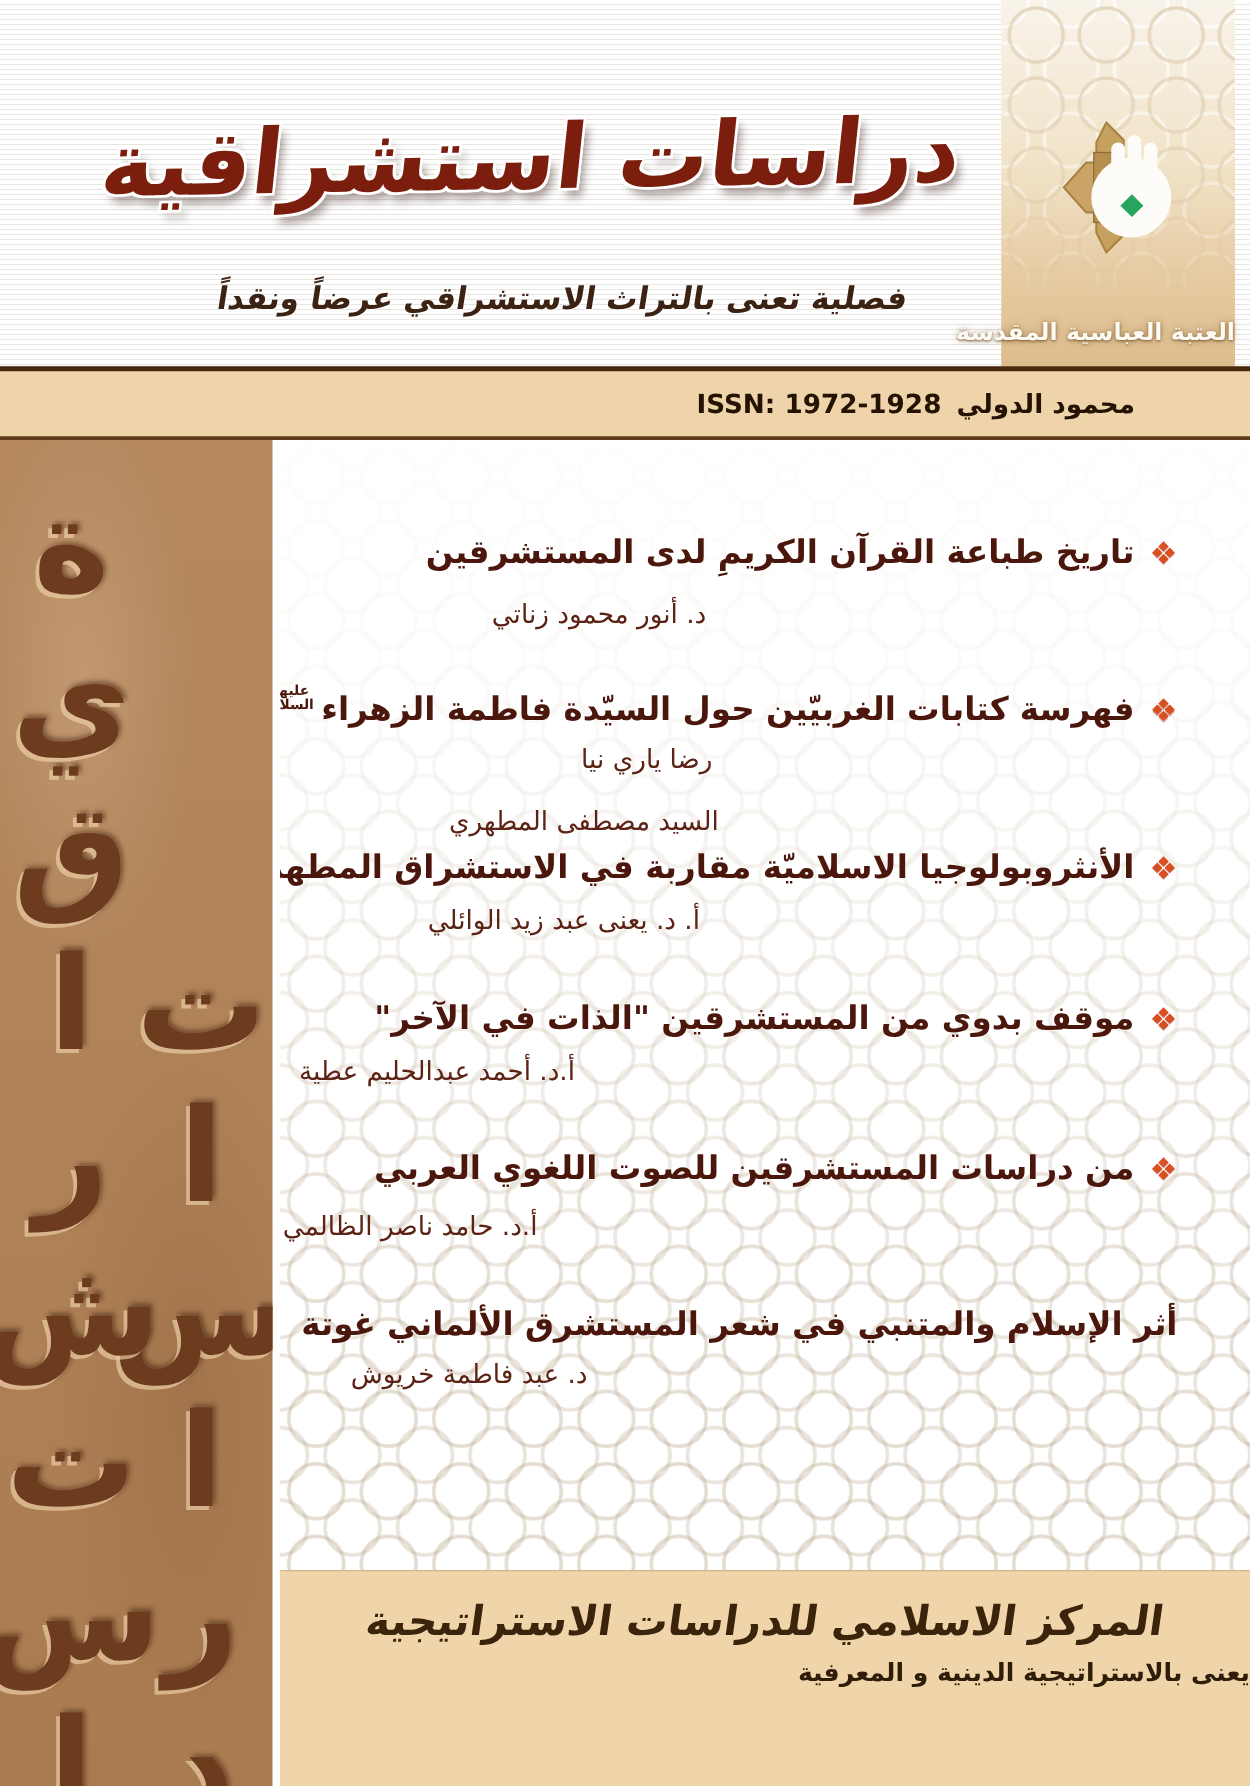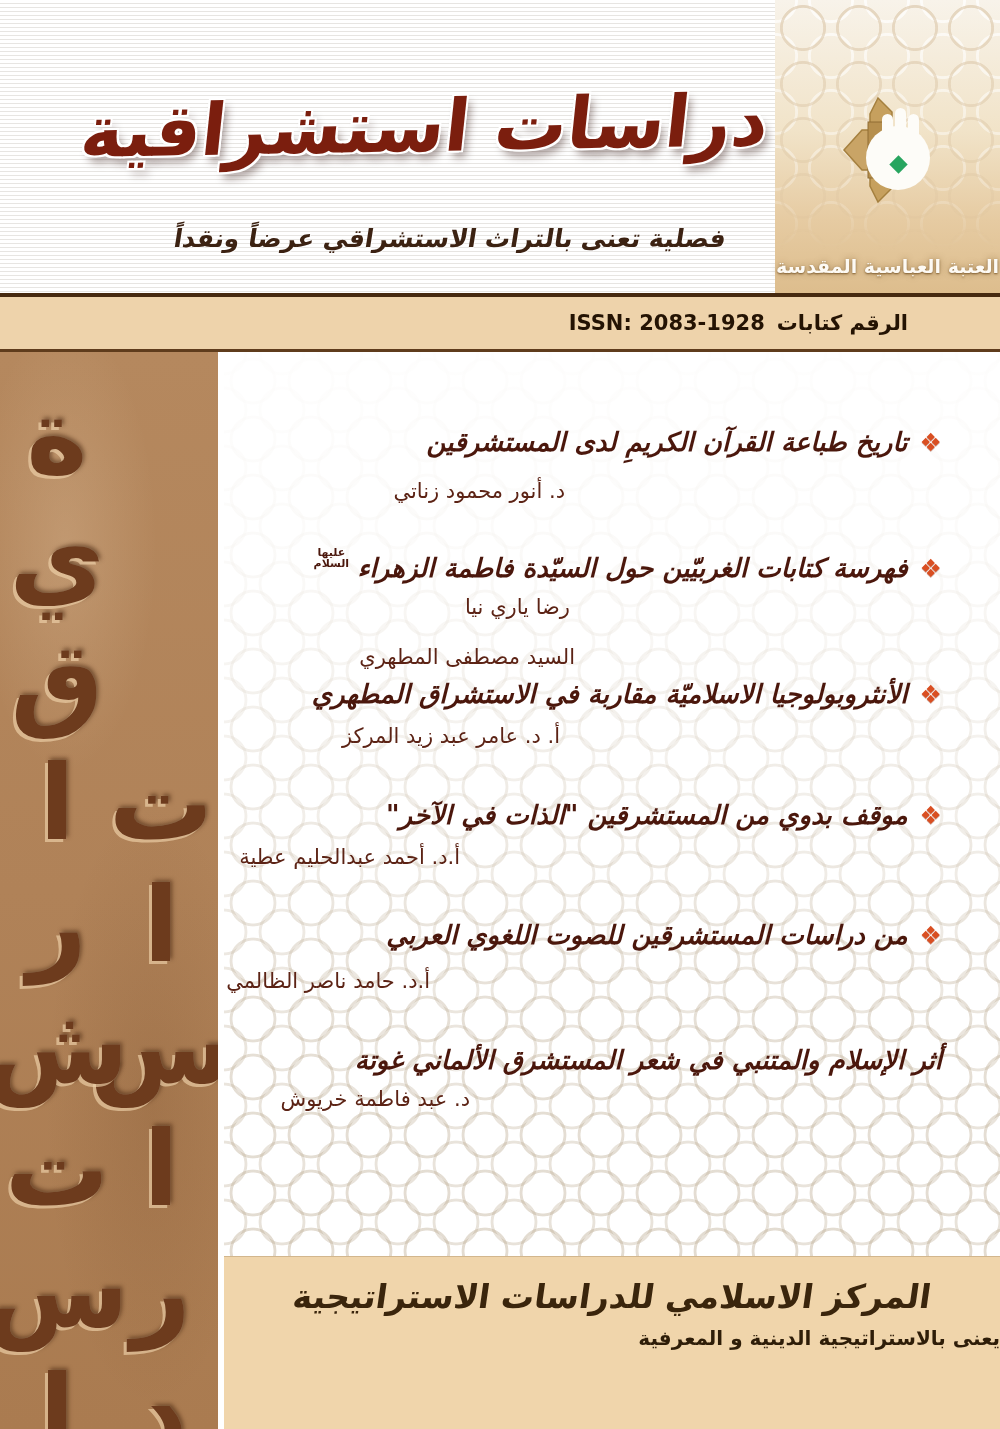--- a/index.html
+++ b/index.html
@@ -26,21 +26,21 @@
                  5px 7px 8px rgba(40,10,5,.40);
   }
   .subtitle{
     position:absolute; top:224px; left:165px; width:570px;
     text-align:center; font-size:25px; font-weight:bold; color:#3c2212;
     transform:skewX(-9deg); white-space:nowrap;
     text-shadow:1px 1px 0 rgba(255,255,255,.7);
   }
   
   .publisher-panel{
-    position:absolute; top:0; right:0; width:225px; height:293px;
+    position:absolute; top:0; right:12px; width:187px; height:293px;
     background:linear-gradient(180deg,#f8f3ea 0%,#f1e3c8 45%,#e6cba2 75%,#ddbd8d 100%);
   }
   .panel-pattern{
     position:absolute; inset:0;
     background-image:
       radial-gradient(circle, rgba(255,255,255,0) 50%, rgba(210,185,150,.55) 52%, rgba(210,185,150,.55) 57%, rgba(255,255,255,0) 59%),
       radial-gradient(circle, rgba(255,255,255,0) 50%, rgba(255,255,255,.8) 52%, rgba(255,255,255,.8) 57%, rgba(255,255,255,0) 59%);
     background-size:56px 56px,56px 56px; background-position:0 0,28px 28px;
     -webkit-mask-image:linear-gradient(180deg,rgba(0,0,0,.9) 0%,rgba(0,0,0,.45) 55%,rgba(0,0,0,0) 85%);
             mask-image:linear-gradient(180deg,rgba(0,0,0,.9) 0%,rgba(0,0,0,.45) 55%,rgba(0,0,0,0) 85%);
@@ -95,21 +95,20 @@
   }
   .toc-item{ position:absolute; right:0; left:0; }
   .title-row{ display:flex; align-items:center; padding-right:58px; }
   .bullet{
     font-size:25px; color:#d94f22; margin-left:12px; line-height:1;
     text-shadow:0 1px 0 rgba(120,30,0,.35);
   }
   .a-title{
     font-size:26px; font-weight:bold; color:#4b170c; line-height:40px; white-space:nowrap;
     text-shadow:0 1px 0 rgba(255,255,255,.5);
-    font-style:italic;
   }
   .honorific{
     display:inline-block; width:40px; font-size:11px; line-height:11px; font-weight:bold;
     color:#4b170c; text-align:center; margin-right:6px; transform:translateY(-10px);
     white-space:normal;
   }
   .a-author{
     font-size:21px; font-weight:normal; color:#5c2315; text-align:right; white-space:nowrap;
     line-height:28px; text-shadow:0 1px 0 rgba(255,255,255,.5);
   }
@@ -152,22 +151,22 @@
           <rect x="68" y="22" width="11" height="40" rx="5.5" fill="#fdfcf8"></rect>
           <rect x="52" y="66" width="13" height="13" transform="rotate(45 58.5 72.5)" fill="#27a55f"></rect>
         </g>
       </svg>
       <div class="publisher-name">العتبة العباسية المقدسة</div>
     </div>
   </header>
 
   <div class="issue-bar">
     <span class="issn-group">
-      <span>الرقم كتابات</span>
-      <span class="ltr">ISSN: 2083-1928</span>
+      <span>محمود الدولي</span>
+      <span class="ltr">ISSN: 1972-1928</span>
     </span>
   </div>
 
   <aside class="sidebar">
     <div class="spine-title">دراسات استشراقية</div>
   </aside>
 
   <main class="content">
     <div class="pattern-fade"></div>
 
@@ -187,21 +186,21 @@
       </div>
       <div class="a-author" style="padding-right:430px;margin-top:5px">رضا ياري نيا</div>
       <div class="a-author" style="padding-right:425px;margin-top:22px">السيد مصطفى المطهري</div>
     </article>
 
     <article class="toc-item" style="top:322px">
       <div class="title-row">
         <span class="bullet">❖</span>
         <h2 class="a-title">الأنثروبولوجيا الاسلاميّة مقاربة في الاستشراق المطهري</h2>
       </div>
-      <div class="a-author" style="padding-right:440px;margin-top:8px">أ. د. عامر عبد زيد المركز</div>
+      <div class="a-author" style="padding-right:440px;margin-top:8px">أ. د. يعنى عبد زيد الوائلي</div>
     </article>
 
     <article class="toc-item" style="top:443px">
       <div class="title-row">
         <span class="bullet">❖</span>
         <h2 class="a-title">موقف بدوي من المستشرقين "الذات في الآخر"</h2>
       </div>
       <div class="a-author" style="padding-right:540px;margin-top:8px">أ.د. أحمد عبدالحليم عطية</div>
     </article>
 

